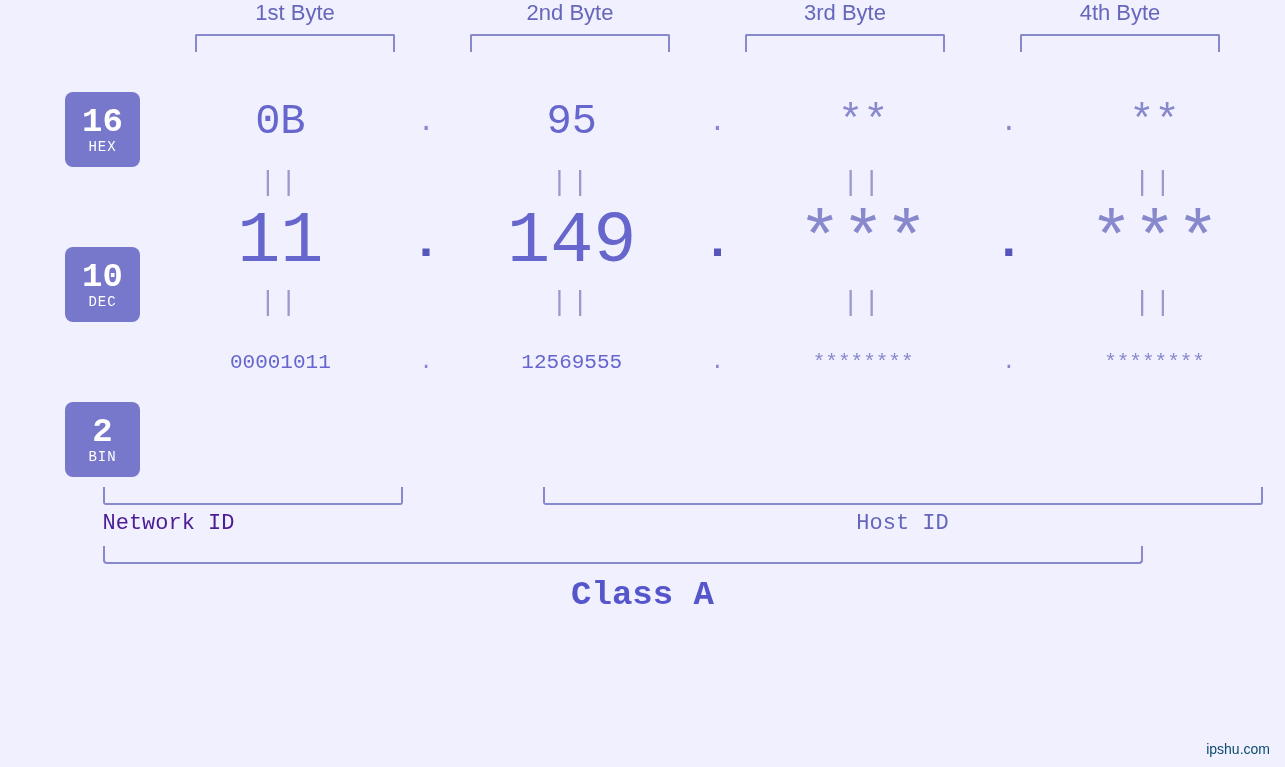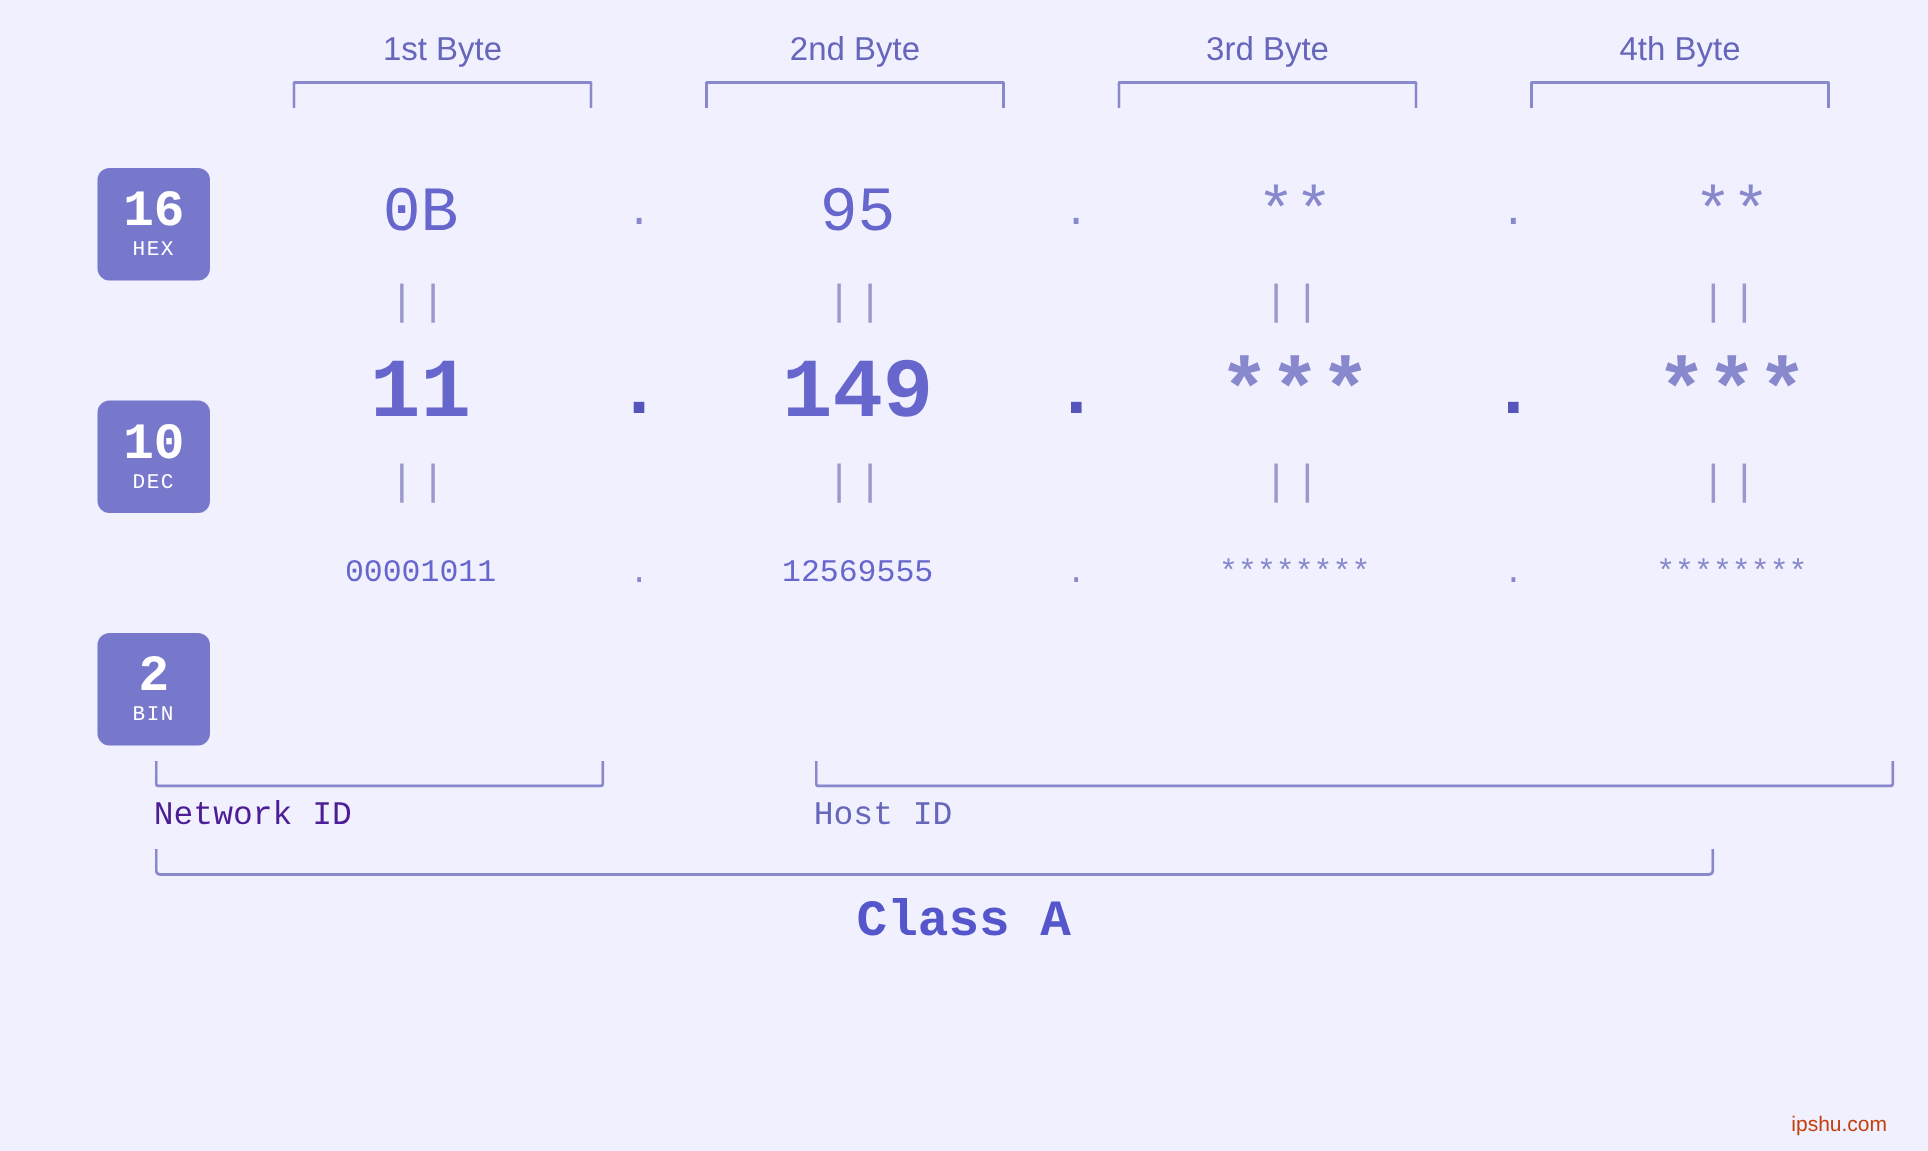--- a/index.html
+++ b/index.html
@@ -13,21 +13,20 @@
       position: relative;
     }
 
     .container {
       width: 1285px;
       height: 767px;
       position: relative;
       display: flex;
       flex-direction: column;
       align-items: center;
-      padding-top: 20px;
     }
 
     
     .headers-row {
       display: flex;
       width: 1100px;
       margin-left: 130px;
       justify-content: space-around;
       margin-bottom: 8px;
     }
@@ -135,22 +134,22 @@
     }
 
     
     .hex-row .value-cell {
       font-size: 42px;
       font-weight: normal;
     }
 
     
     .dec-row .value-cell {
-      font-size: 56px;
-      font-weight: bold;
+      font-size: 72px;
+      font-weight: normal;
     }
 
     .dec-row .dot-cell {
       font-size: 50px;
       font-weight: bold;
       color: #5555bb;
     }
 
     
     .bin-row .value-cell {
@@ -183,22 +182,22 @@
       text-align: center;
       color: #5555cc;
       font-size: 34px;
       font-weight: bold;
       margin-top: 10px;
     }
 
     .watermark {
       position: absolute;
       bottom: 10px;
-      right: 27px;
-      color: #c2410c;
+      right: 15px;
+      color: #0c4a6e;
       font-size: 14px;
       font-family: Arial, sans-serif;
     }
 
     
     .masked {
       color: #8888cc;
     }
   </style>
 </head>
@@ -299,21 +298,21 @@
       <div style="width:300px; height:18px; border:2px solid #8888cc; border-top:none; border-radius:0 0 3px 3px; margin-left:0;"></div>
 
       <div style="flex:1;"></div>
 
       <div style="width:720px; height:18px; border:2px solid #8888cc; border-top:none; border-radius:0 0 3px 3px;"></div>
     </div>
 
     <div style="display:flex; width:100%; margin-top:6px;">
       <div style="width:300px; color:#4c1d95; font-size:22px; font-family:'Courier New',monospace;">Network ID</div>
       <div style="flex:1;"></div>
-      <div style="width:720px; color:#6666bb; font-size:22px; font-family:'Courier New',monospace;">Host ID</div>
+      <div style="width:720px; text-align:center; color:#6666bb; font-size:22px; font-family:'Courier New',monospace;">Host ID</div>
     </div>
 
     <div style="width:1040px; height:18px; border:2px solid #8888cc; border-top:none; border-radius:0 0 4px 4px; margin-top:10px; margin-left:0;"></div>
   </div>
 
   <div class="class-label" style="margin-top:12px;">Class A</div>
 
   <div class="watermark">ipshu.com</div>
 
 </div>

